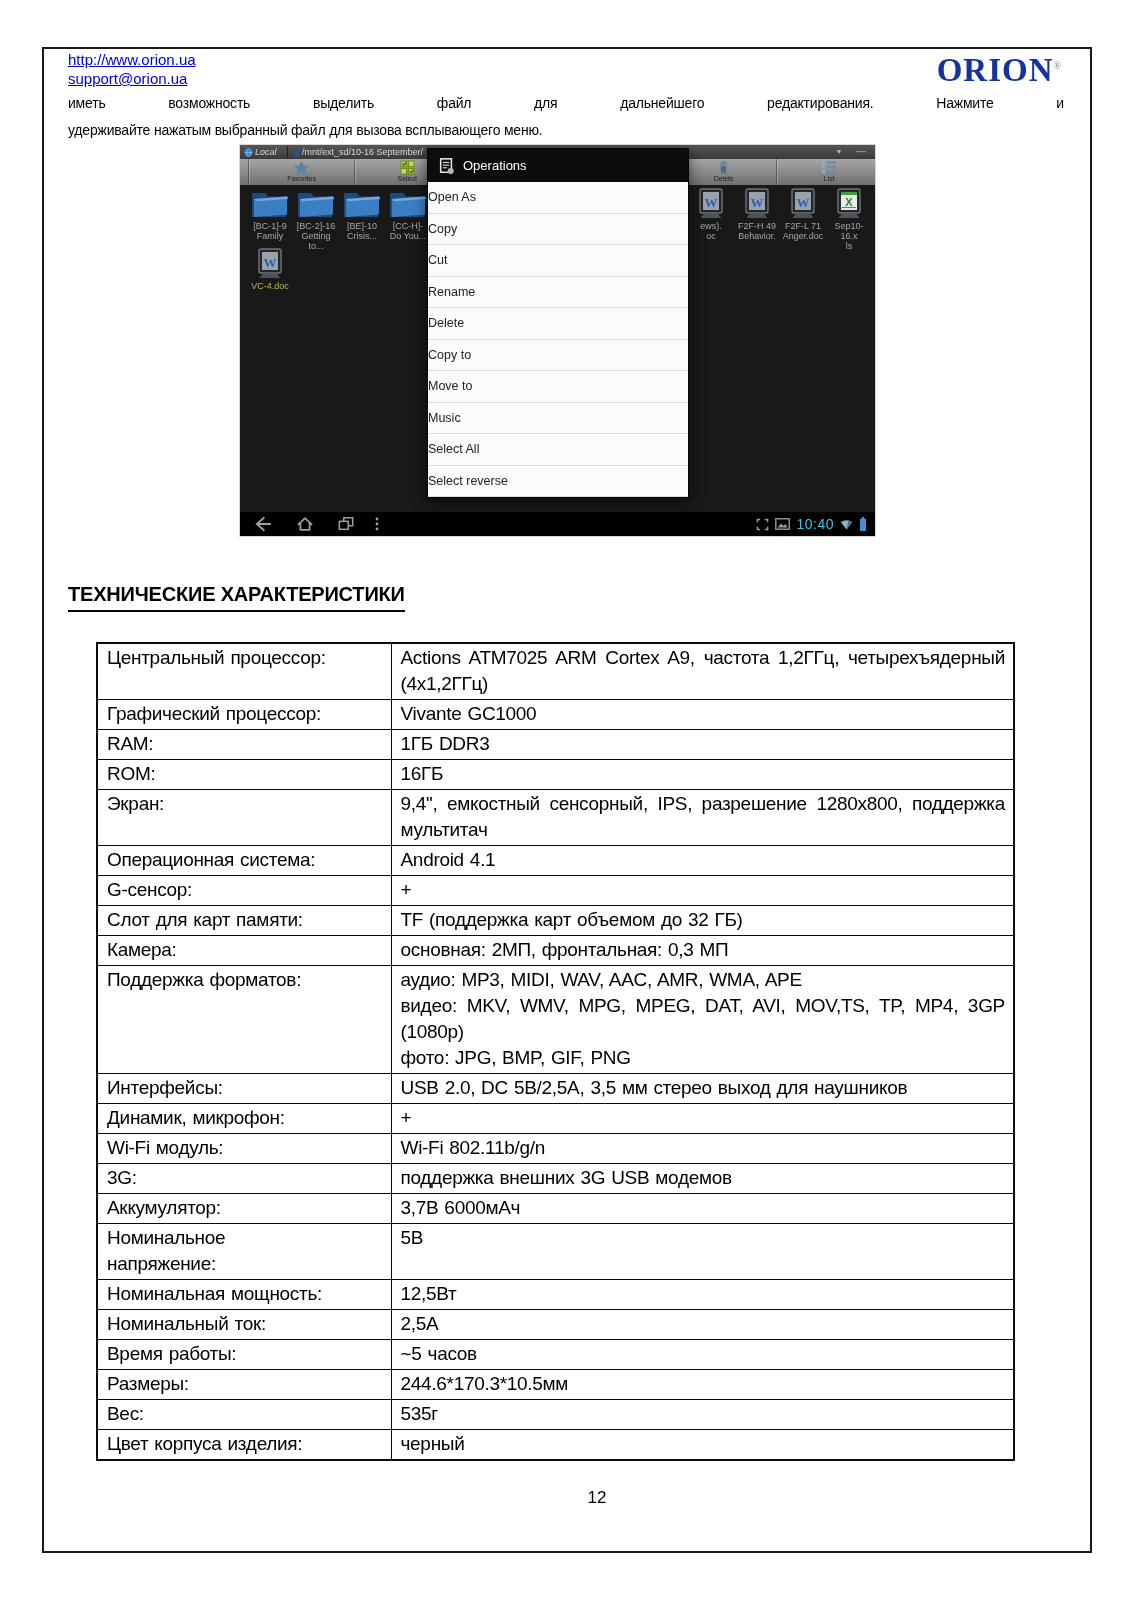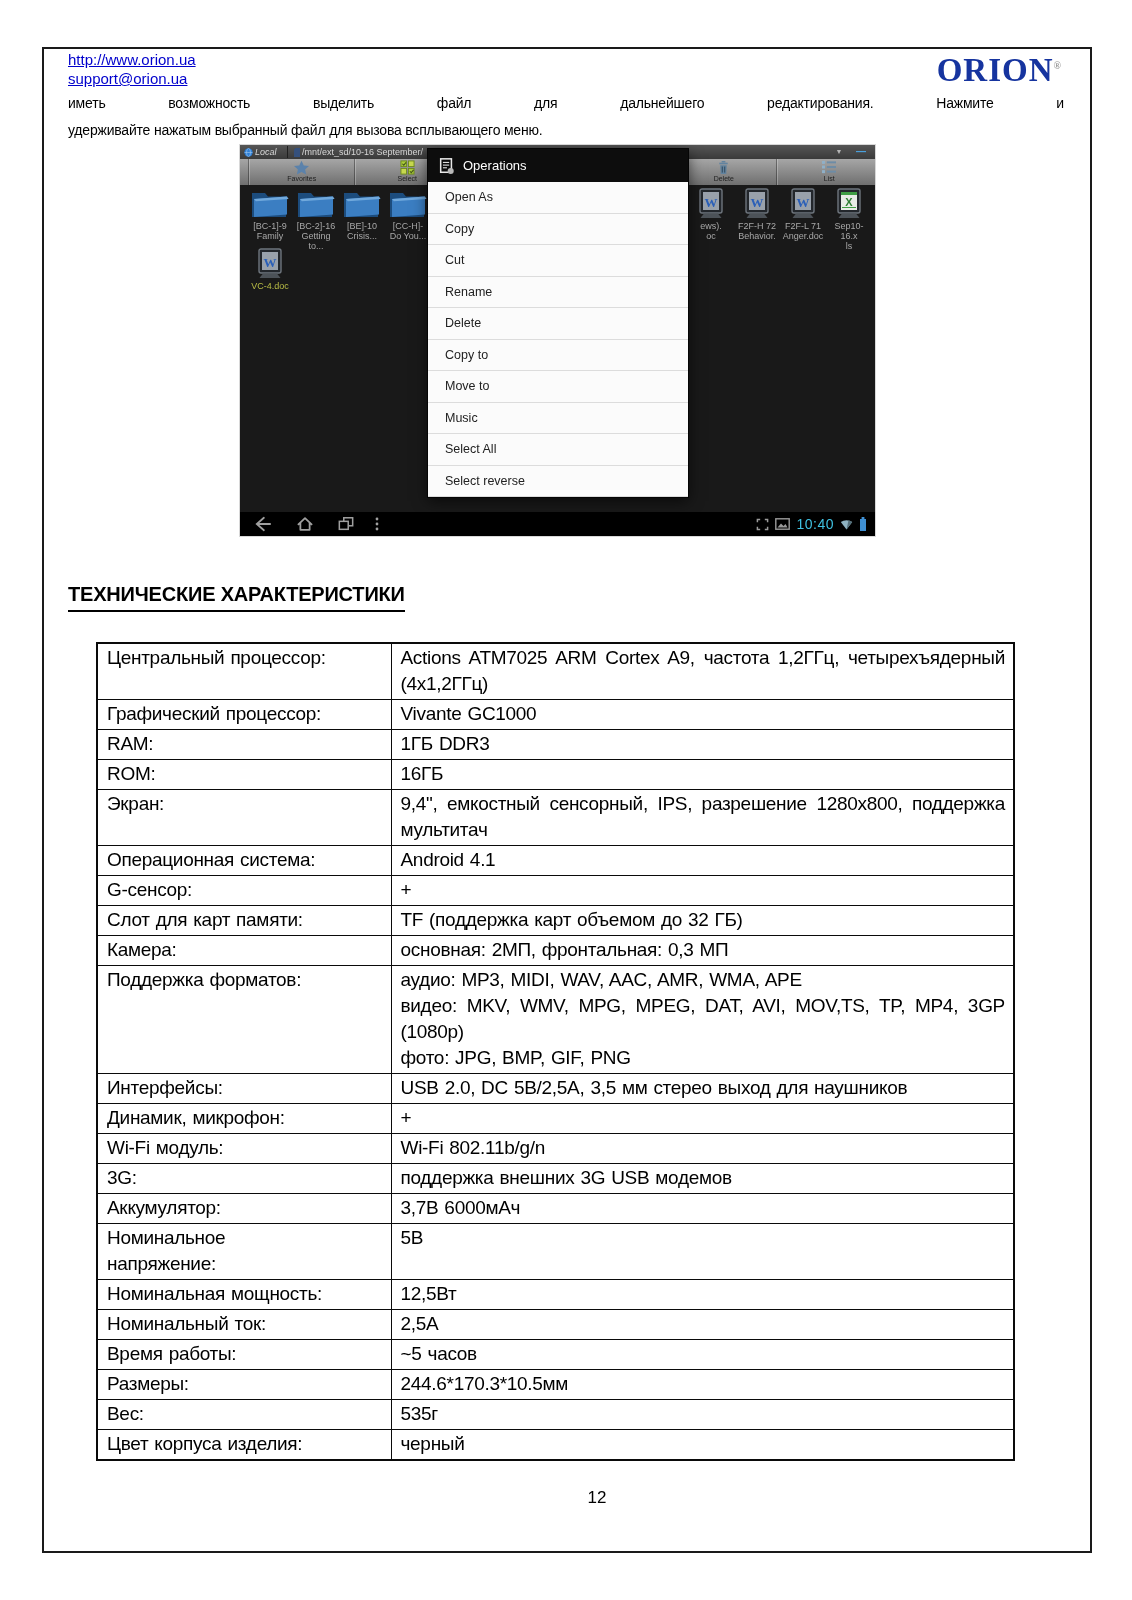--- a/index.html
+++ b/index.html
@@ -21,21 +21,21 @@
   .tb-cell{position:absolute;top:0;height:26px;border-left:1px solid rgba(0,0,0,.35);box-shadow:inset 1px 0 rgba(255,255,255,.25);display:flex;flex-direction:column;align-items:center;justify-content:flex-start;cursor:pointer;}
   .tb-cell .ticon{height:15px;margin-top:1px;}
   .tb-cell .tlabel{font-size:7px;color:#1d1d1d;line-height:8px;}
   .farea{position:absolute;left:0;top:40px;width:635px;height:327px;background:#191919;}
   .fitem{position:absolute;width:46px;text-align:center;cursor:pointer;}
   .fitem .ficon{height:32px;}
   .fitem .flabel{font-size:9px;line-height:10px;color:#a8a8a8;margin-top:1px;white-space:pre-line;}
   .fitem.selected .flabel{color:#b9bd45;}
   .dialog{position:absolute;left:188px;top:4px;width:260px;height:348px;background:#fbfbfb;box-shadow:0 0 0 1px #050505,0 4px 14px rgba(0,0,0,.65);}
   .dlg-head{height:33px;background:#0d0d0d;display:flex;align-items:center;gap:8px;padding-left:10px;color:#fff;font-size:13px;}
-  .dlg-item{height:30.5px;line-height:30.5px;padding-left:17px;font-size:12.5px;color:#222;border-bottom:1px solid #dcdcdc;cursor:pointer;background:#fbfbfb;}
+  .dlg-item{height:30.5px;line-height:30.5px;font-size:12.5px;color:#222;border-bottom:1px solid #dcdcdc;cursor:pointer;background:#fbfbfb;}
   .nbar{position:absolute;left:0;top:367px;width:635px;height:24px;background:#000;}
   .nbtn{position:absolute;top:4px;width:18px;height:16px;cursor:pointer;}
   .status{position:absolute;top:0;height:24px;display:flex;align-items:center;gap:6px;right:8px;}
   .clock{font-size:14px;color:#3fc1e0;letter-spacing:.5px;}
   
   .spec-head{position:absolute;left:68px;top:583px;font-size:20px;font-weight:bold;letter-spacing:-0.2px;border-bottom:2px solid #000;padding-bottom:4px;}
   table.specs{position:absolute;left:96px;top:642px;width:917px;border-collapse:collapse;table-layout:fixed;border:2px solid #0a0a0a;}
   table.specs td{border:1.5px solid #0a0a0a;font-size:19px;letter-spacing:-0.3px;line-height:26px;padding:1px 8px 2px 9px;vertical-align:top;white-space:pre-line;word-spacing:1px;}
   td.val{text-align:justify;}
   .pageno{position:absolute;left:0;top:1488px;width:1132px;text-align:center;font-size:17px;padding-left:31px;}
@@ -196,21 +196,21 @@
       </div>
       <div class="fitem" style="left: 494px; top: 3px;">
         <div class="ficon">
           <svg width="36" height="32" viewBox="0 0 36 32" style="margin: 0px auto;">
             <rect x="7" y="1" width="22" height="24" rx="2" fill="#23272c" stroke="#6e757d" stroke-width="1.4"></rect>
             <rect x="10" y="4" width="16" height="18" fill="#99a1ab"></rect>
             <text x="18" y="18.5" font-size="13" font-weight="bold" fill="#2a5fb8" text-anchor="middle" font-family="Liberation Serif,serif">W</text>
             <path d="M11 25.5 H25 L28.5 30 H7.5 Z" fill="#4c5258"></path>
           </svg>
         </div>
-        <div class="flabel">F2F-H 72
+        <div class="flabel">F2F-H 49
 Behavior.</div>
       </div>
       <div class="fitem" style="left: 540px; top: 3px;">
         <div class="ficon">
           <svg width="36" height="32" viewBox="0 0 36 32" style="margin: 0px auto;">
             <rect x="7" y="1" width="22" height="24" rx="2" fill="#23272c" stroke="#6e757d" stroke-width="1.4"></rect>
             <rect x="10" y="4" width="16" height="18" fill="#99a1ab"></rect>
             <text x="18" y="18.5" font-size="13" font-weight="bold" fill="#2a5fb8" text-anchor="middle" font-family="Liberation Serif,serif">W</text>
             <path d="M11 25.5 H25 L28.5 30 H7.5 Z" fill="#4c5258"></path>
           </svg>

